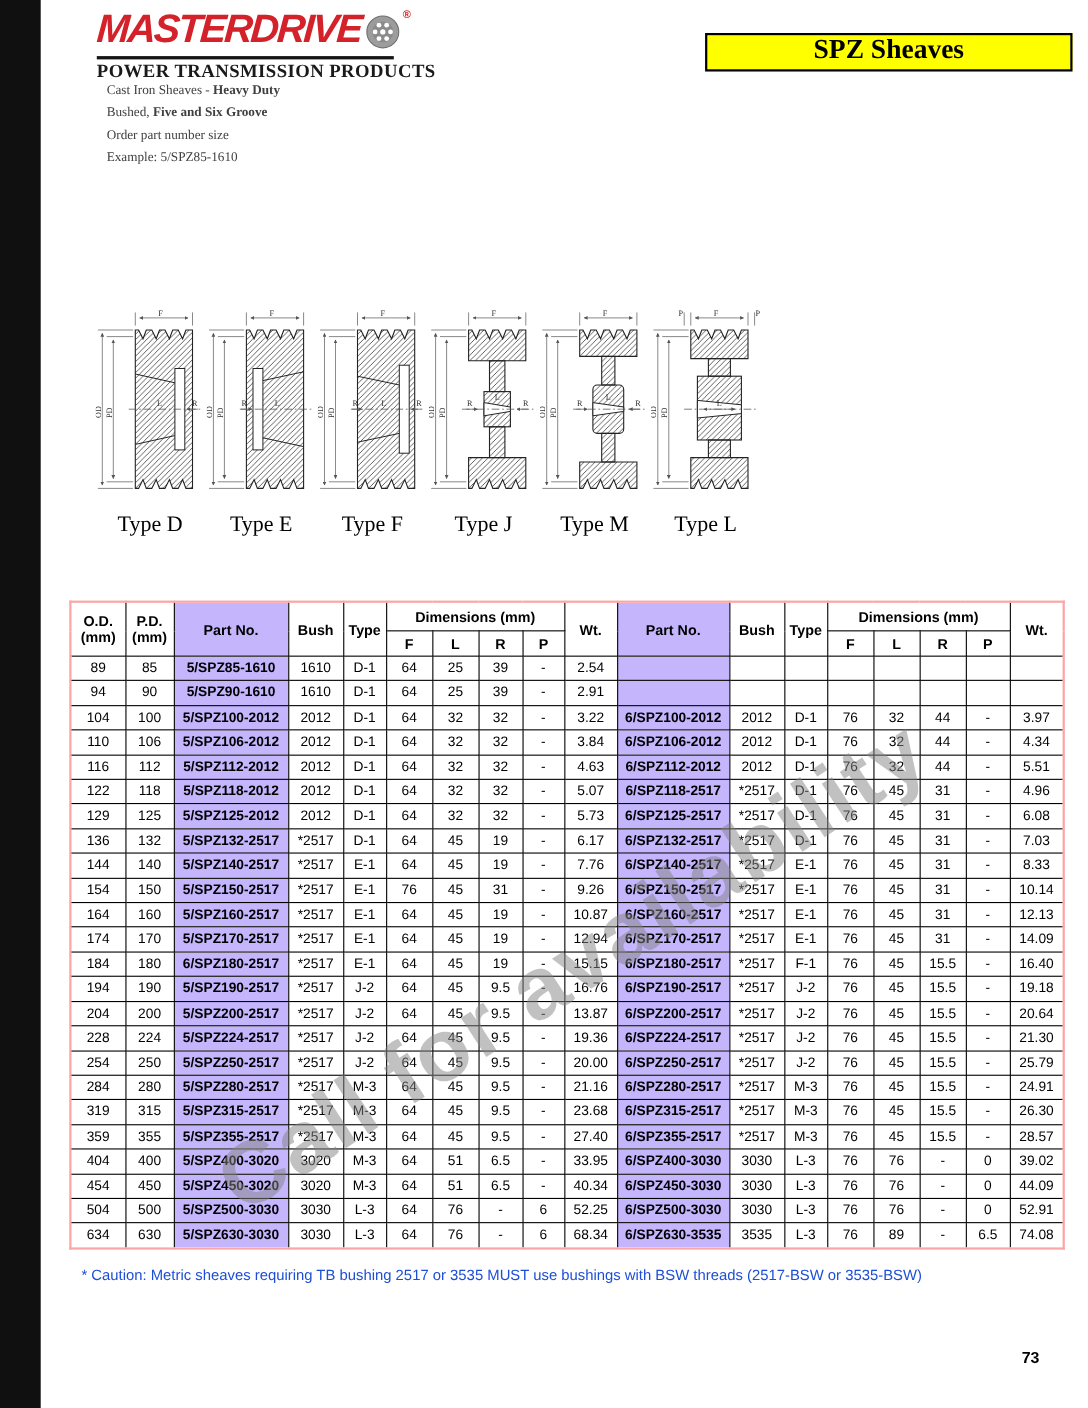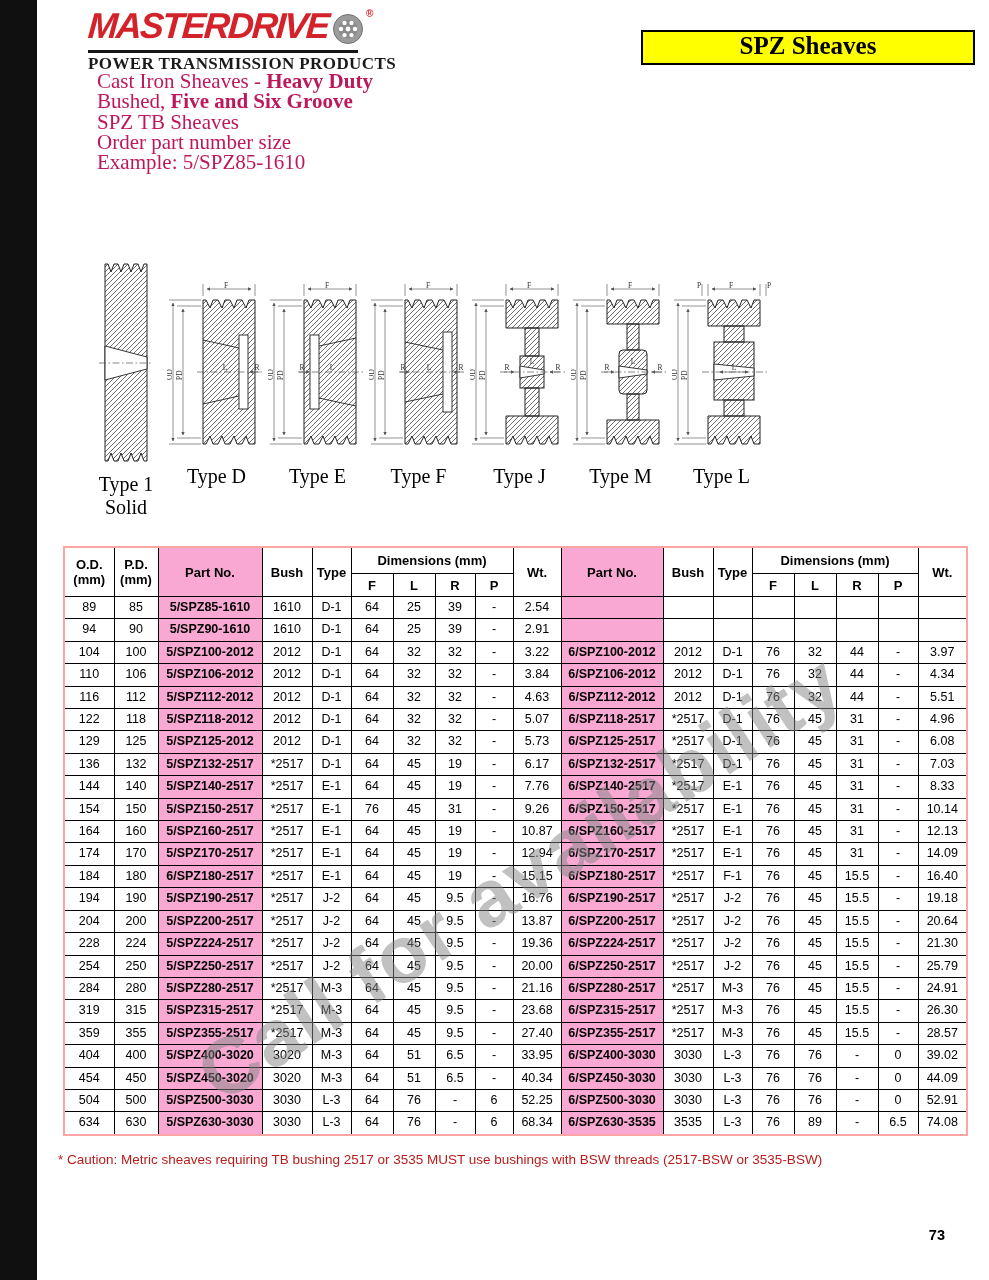--- a/index.html
+++ b/index.html
@@ -15,21 +15,21 @@
   .reg{color:#d3222a;font-size:10px;font-weight:bold;margin-top:0px;}
   .logo-rule{width:270px;height:3px;background:#151515;margin-top:0px;}
   .tagline{font-weight:bold;font-size:17px;color:#1a1a1a;letter-spacing:0.4px;margin-top:1px;font-family:Liberation Serif, serif;}
 
   
   .title-box{position:absolute;left:641px;top:30px;width:330px;height:31px;background:#ffff00;border:2px solid #000;
     display:flex;align-items:flex-start;justify-content:center;}
   .title-box span{font-family:"Liberation Serif",serif;font-weight:bold;font-size:25px;color:#000;}
 
   
-  .intro{position:absolute;left:97px;top:71px;font-family:"Liberation Serif",serif;font-size:21px;color:#be185d;line-height:20.3px;}
+  .intro{position:absolute;left:97px;top:71px;font-family:"Liberation Serif",serif;font-size:12px;color:#404040;line-height:20.3px;}
   .intro b{font-weight:bold;}
 
   
   .figs{position:absolute;left:86px;top:260px;display:flex;align-items:flex-start;}
   .fig{text-align:center;}
   .fig .cap{font-family:"Liberation Serif",serif;font-size:20px;color:#000;line-height:23px;margin-top:3px;}
   .fig-front{width:80px;}
   .fig-sect{width:101px;}
   .fig-sect svg{margin-top:20px;}
   .body-sh{fill:url(#hatch);stroke:#222;stroke-width:1;}
@@ -40,25 +40,25 @@
   .dimtext{font-size:7.5px;fill:#333;font-family:"Liberation Serif",serif;}
 
   
   table.sheaves{position:absolute;left:63px;top:546px;width:903px;border-collapse:collapse;table-layout:fixed;
     font-size:12.5px;color:#000;border:2px solid #fca5a5;}
   table.sheaves th,table.sheaves td{border:1px solid #000;text-align:center;padding:0;overflow:hidden;white-space:nowrap;}
   table.sheaves th{font-weight:bold;font-size:13px;}
   table.sheaves thead tr:first-child th{height:25px;}
   table.sheaves thead tr:last-child th{height:22px;}
   table.sheaves td{height:21.4px;line-height:21.4px;}
-  th.part-h,td.part{background:#f9a8d4;}
+  th.part-h,td.part{background:#c4b5fd;}
   td.part{font-weight:bold;text-align:center;}
   th.two-line{line-height:15px;}
 
-  .footnote{position:absolute;left:58px;top:1152px;font-size:13.5px;color:#b91c1c;}
+  .footnote{position:absolute;left:74px;top:1152px;font-size:13.5px;color:#1d4ed8;}
   .page-number{position:absolute;left:905px;top:1227px;width:40px;text-align:right;font-weight:bold;font-size:14.5px;color:#000;}
 
   .watermark{position:absolute;left:80px;top:832px;width:880px;text-align:center;white-space:nowrap;
     font-size:80px;font-weight:bold;color:#858585;opacity:0.5;letter-spacing:2px;
     transform:rotate(-33deg);pointer-events:none;z-index:5;}
 </style>
 </head>
 <body>
 
 <div class="page">
@@ -98,38 +98,26 @@
     <div class="tagline">POWER TRANSMISSION PRODUCTS</div>
   </div>
 
   <div class="title-box">
     <span>SPZ Sheaves</span>
   </div>
 
   <div class="intro">
     <div><span>Cast Iron Sheaves - </span><b>Heavy Duty</b></div>
     <div><span>Bushed, </span><b>Five and Six Groove</b></div>
-    <div>SPZ TB Sheaves</div>
     <div>Order part number size</div>
     <div>Example:  5/SPZ85-1610</div>
   </div>
 
   <div class="figs">
 
-    <div class="fig fig-front">
-      <svg width="58" height="206" viewBox="0 0 58 206">
-        <path class="body-sh" d="M8 4 L11 4 L14 12 L17 4 L21 4 L24 12 L27 4 L31 4 L34 12 L37 4 L41 4 L44 12 L47 4 L50 4 L50 201 L47 201 L44 193 L41 201 L37 201 L34 193 L31 201 L27 201 L24 193 L21 201 L17 201 L14 193 L11 201 L8 201 Z"></path>
-        <path class="white-sh" d="M8 86 L50 97 L50 109 L8 120 Z"></path>
-        <path class="cl" d="M2 103 L56 103"></path>
-      </svg>
-      <div class="cap">
-        <div>Type 1</div>
-        <div>Solid</div>
-      </div>
-    </div>
 
 
 
     <div class="fig fig-sect">
       <svg width="100" height="178" viewBox="0 0 100 178">
         <path class="dim" d="M36 4 L36 16 M88 4 L88 16"></path>
         <line class="dim" x1="40" y1="9" x2="84" y2="9" marker-start="url(#arr)" marker-end="url(#arr)"></line>
         <text class="dimtext" x="59" y="7.5" text-anchor="middle">F</text>
         <path class="dim" d="M2 20 L34 20 M2 164 L34 164 M10 26 L34 26 M10 158 L34 158"></path>
         <line class="dim" x1="6" y1="23" x2="6" y2="161" marker-start="url(#arr)" marker-end="url(#arr)"></line>

